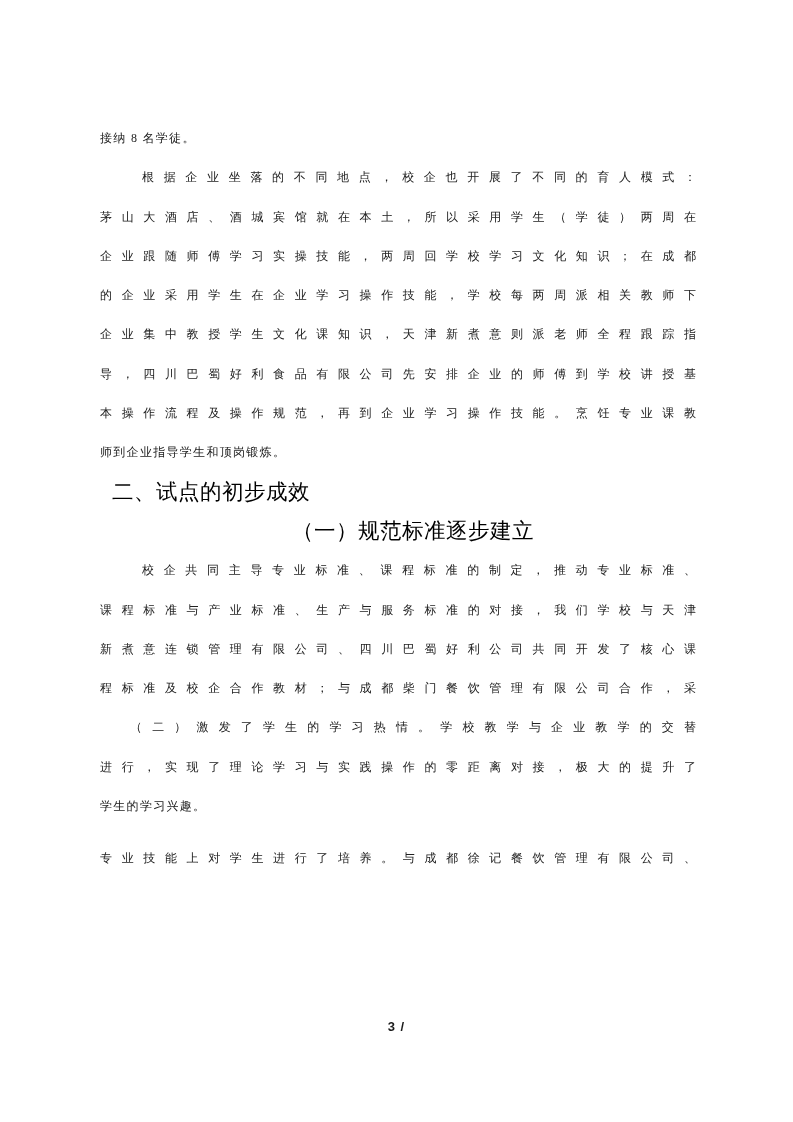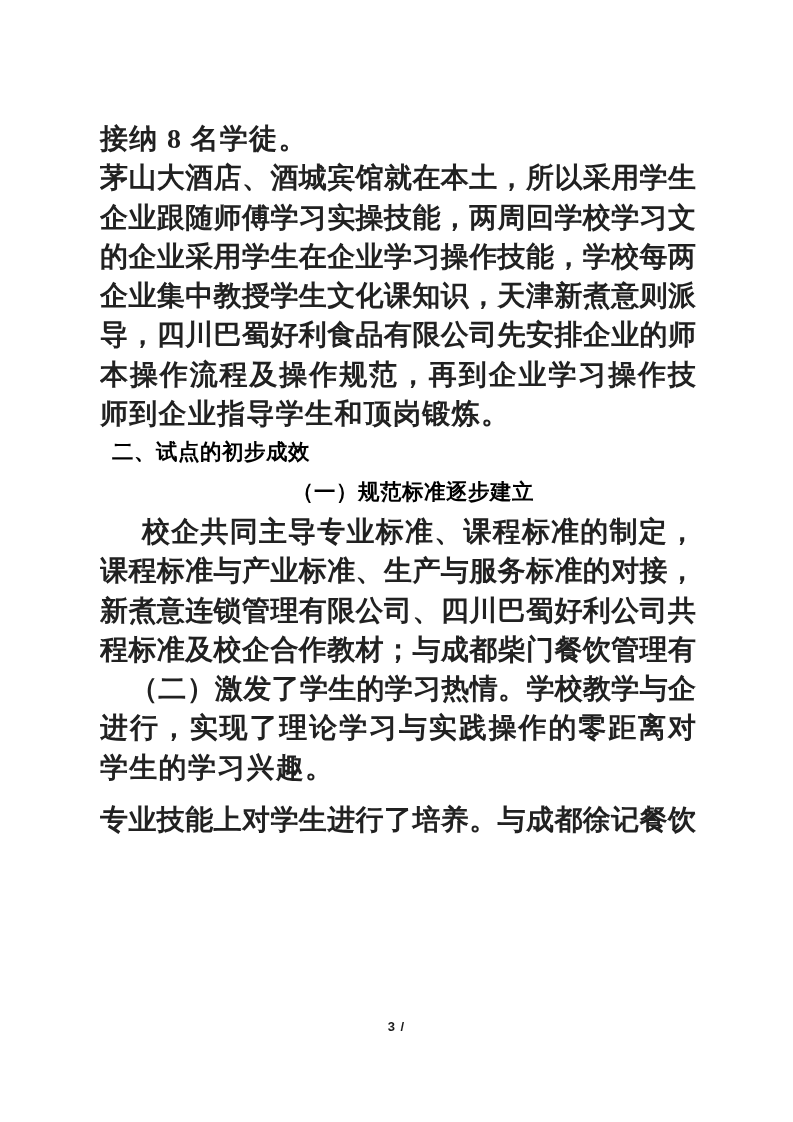--- a/index.html
+++ b/index.html
@@ -16,39 +16,38 @@
     font-family: "Liberation Serif", serif;
     color: #212121;
   }
   .content {
     position: absolute;
     left: 100px;
     top: 119px;
     width: 596px;
   }
   .line {
-    font-size: 28px;
+    font-size: 12px;
     line-height: 39.3px;
     height: 39.3px;
     letter-spacing: 1.3px;
     white-space: nowrap;
     text-align: left;
-    font-weight: bold;
   }
   .line.j {
     white-space: normal;
     overflow: hidden;
     letter-spacing: normal;
     text-align: justify;
     text-align-last: justify;
     text-justify: inter-character;
   }
   .line.h1, .line.h2 {
     font-family: "Liberation Sans", sans-serif;
-    font-weight: 700;
+    font-weight: 400;
     font-size: 21.5px;
     color: #000000;
     letter-spacing: 0.5px;
   }
   .pagenum {
     position: absolute;
     left: 0;
     right: 0;
     top: 1019px;
     text-align: center;
@@ -58,20 +57,21 @@
     color: #1a1a1a;
     letter-spacing: 1px;
   }
 </style>
 </head>
 <body>
 
 <div class="page">
   <div class="content">
       <div class="line ">接纳 8 名学徒。</div>
+      <div class="line  j" style="padding-left: 42px;">根据企业坐落的不同地点，校企也开展了不同的育人模式：</div>
       <div class="line  j">茅山大酒店、酒城宾馆就在本土，所以采用学生（学徒）两周在</div>
       <div class="line  j">企业跟随师傅学习实操技能，两周回学校学习文化知识；在成都</div>
       <div class="line  j">的企业采用学生在企业学习操作技能，学校每两周派相关教师下</div>
       <div class="line  j">企业集中教授学生文化课知识，天津新煮意则派老师全程跟踪指</div>
       <div class="line  j">导，四川巴蜀好利食品有限公司先安排企业的师傅到学校讲授基</div>
       <div class="line  j">本操作流程及操作规范，再到企业学习操作技能。烹饪专业课教</div>
       <div class="line ">师到企业指导学生和顶岗锻炼。</div>
       <div class="line h1" style="padding-left: 12px;">二、试点的初步成效</div>
       <div class="line h2" style="padding-left: 30px; text-align: center;">（一）规范标准逐步建立</div>
       <div class="line  j" style="padding-left: 42px;">校企共同主导专业标准、课程标准的制定，推动专业标准、</div>

